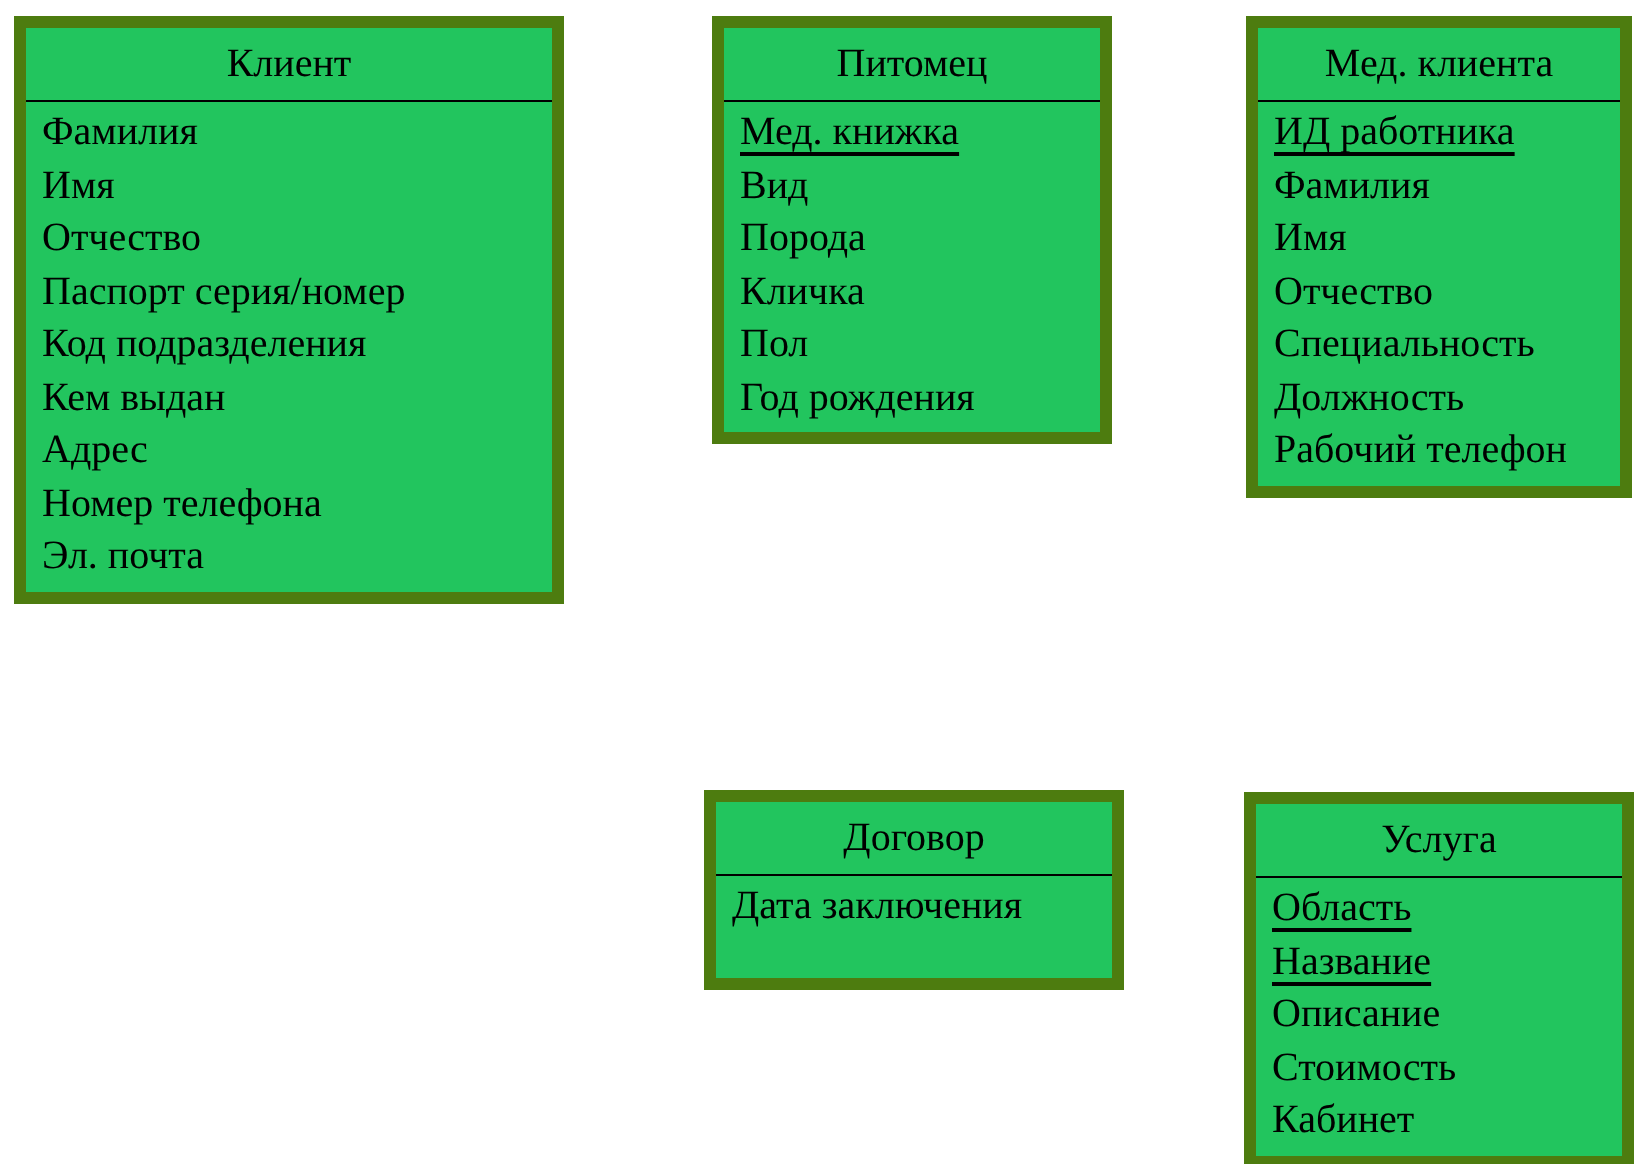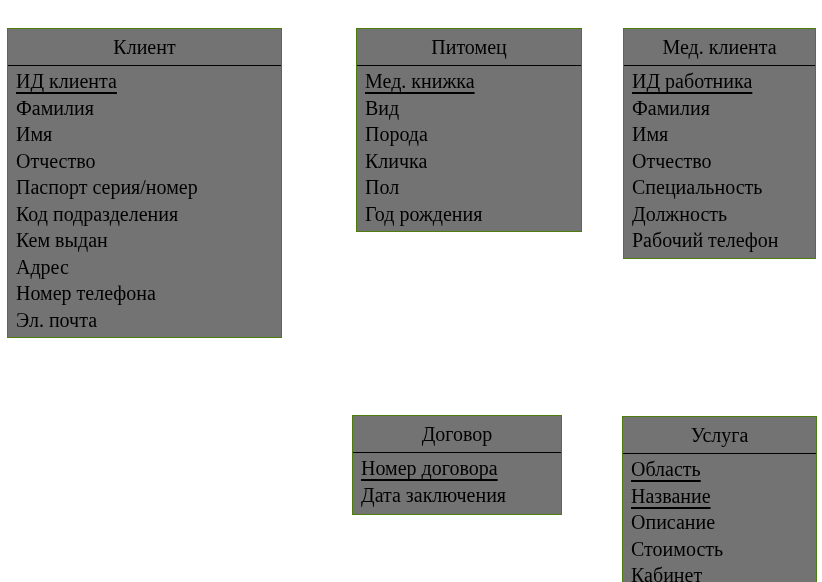--- a/index.html
+++ b/index.html
@@ -8,23 +8,22 @@
     width: 822px;
     height: 582px;
     background: #ffffff;
     font-family: "Liberation Serif", "DejaVu Serif", serif;
     color: #000000;
     overflow: hidden;
   }
   .entity {
     position: absolute;
     box-sizing: border-box;
-    background: #737373;
-    border: 1px solid #4d7c0f;
-    margin-top: 20px;
+    background: #22c55e;
+    border: 6px solid #4d7c0f;
   }
   .entity .entity-header {
     box-sizing: border-box;
     height: 37px;
     border-bottom: 1px solid #000000;
     display: flex;
     align-items: center;
     justify-content: center;
     font-size: 20px;
     line-height: 1;
@@ -39,34 +38,33 @@
     line-height: 26.5px;
     white-space: nowrap;
   }
   .field.key {
     text-decoration: underline;
     text-decoration-thickness: 1.5px;
     text-underline-offset: 4px;
   }
   
   .e0 { left: 7px;   top: 8px;   width: 275px; }
-  .e1 { left: 356px; top: 8px;   width: 226px; }
+  .e1 { left: 356px; top: 8px;   width: 200px; }
   .e2 { left: 623px; top: 8px;   width: 193px; }
   .e3 { left: 352px; top: 395px; width: 210px; min-height: 100px; }
   .e4 { left: 622px; top: 396px; width: 195px; }
 </style>
 </head>
 <body>
 
 <div class="canvas">
 
   <section class="entity e0">
     <div class="entity-header">Клиент</div>
     <div class="fields">
-        <div class="field key">ИД клиента</div>
         <div class="field">Фамилия</div>
         <div class="field">Имя</div>
         <div class="field">Отчество</div>
         <div class="field">Паспорт серия/номер</div>
         <div class="field">Код подразделения</div>
         <div class="field">Кем выдан</div>
         <div class="field">Адрес</div>
         <div class="field">Номер телефона</div>
         <div class="field">Эл. почта</div>
       </div>
@@ -93,21 +91,20 @@
         <div class="field">Отчество</div>
         <div class="field">Специальность</div>
         <div class="field">Должность</div>
         <div class="field">Рабочий телефон</div>
       </div>
   </section>
 
   <section class="entity e3">
     <div class="entity-header">Договор</div>
     <div class="fields">
-        <div class="field key">Номер договора</div>
         <div class="field">Дата заключения</div>
       </div>
   </section>
 
   <section class="entity e4">
     <div class="entity-header">Услуга</div>
     <div class="fields">
         <div class="field key">Область</div>
         <div class="field key">Название</div>
         <div class="field">Описание</div>

